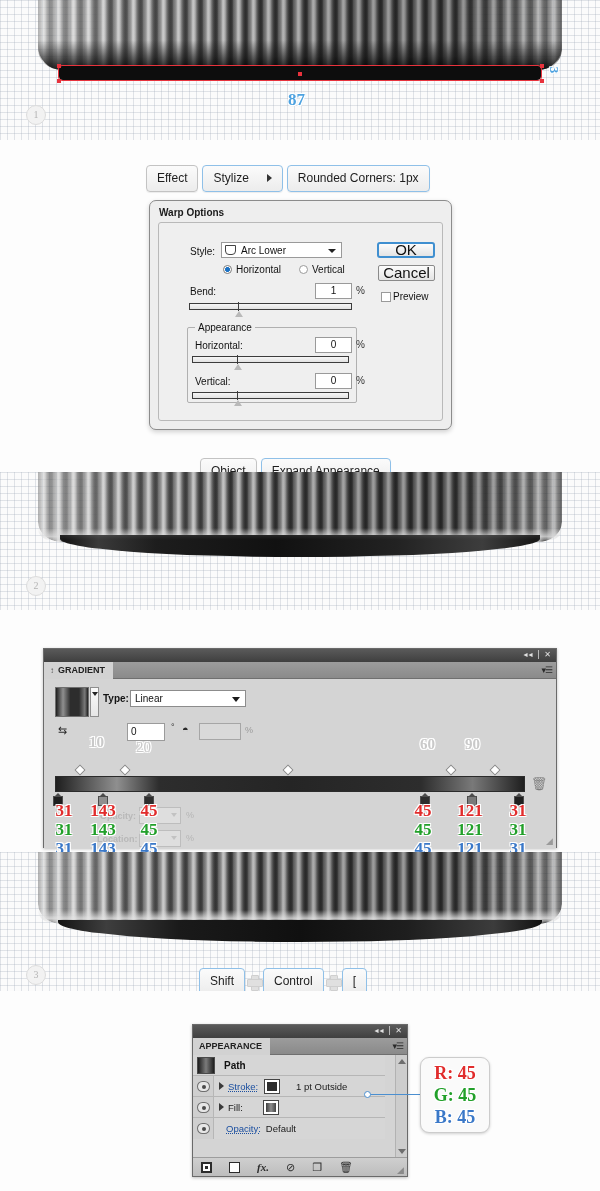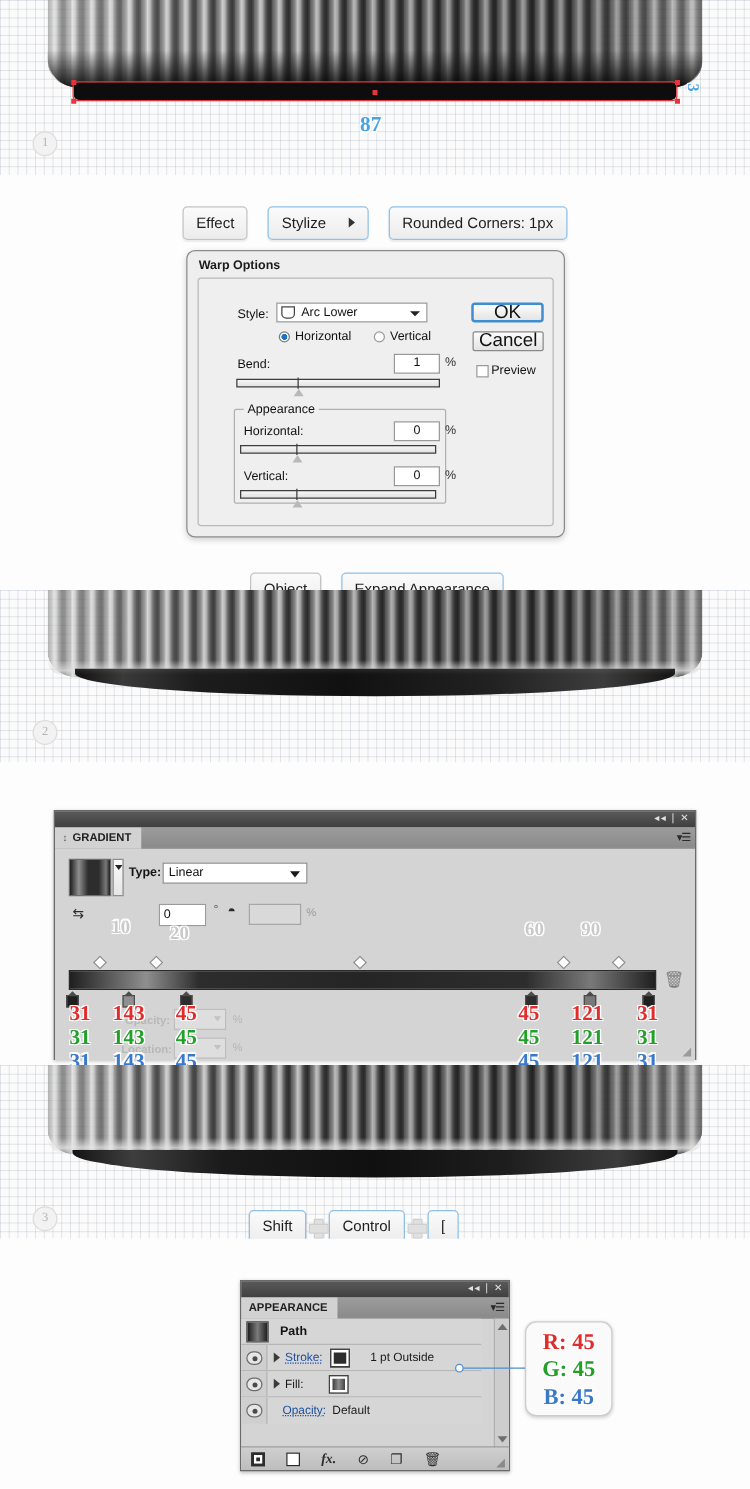--- a/index.html
+++ b/index.html
@@ -143,21 +143,21 @@
     background: linear-gradient(to right,
       #141414 0%, #3e3e3e 10%, #1a1a1a 25%, #101010 50%, #1e1e1e 72%, #3c3c3c 90%, #111 100%);
     border-radius: 0 0 55% 55% / 0 0 100% 100%;
   }
 
   
   .pillrow {
     position: absolute;
     display: flex;
     align-items: center;
-    gap: 16px;
+    gap: 4px;
   }
   .pill {
     background: linear-gradient(to bottom, #fbfbfb 0%, #ececec 100%);
     border: 1px solid #c3c3c3;
     border-radius: 4px;
     font-size: 12px;
     color: #1d1d1d;
     padding: 5px 10px 6px;
     white-space: nowrap;
     box-shadow: 0 1px 1px rgba(0,0,0,.07);
@@ -676,21 +676,21 @@
       <div id="aspect-field"></div>
       <div id="aspect-pct">%</div>
 
       <div class="midpoint" style="left:32px;top:87px;"></div>
       <div class="midpoint" style="left:77px;top:87px;"></div>
       <div class="midpoint" style="left:240px;top:87px;"></div>
       <div class="midpoint" style="left:403px;top:87px;"></div>
       <div class="midpoint" style="left:447px;top:87px;"></div>
 
       <div class="num-gray" style="position:absolute;left:45px;top:55px;font-size:15px;font-family:'Liberation Serif',serif;font-weight:bold;color:#c9c9c9;text-shadow:-1px -1px 0 #fff,1px -1px 0 #fff,-1px 1px 0 #fff,1px 1px 0 #fff;">10</div>
-      <div class="num-gray" style="position:absolute;left:92px;top:60px;font-size:15px;font-family:'Liberation Serif',serif;font-weight:bold;color:#c9c9c9;text-shadow:-1px -1px 0 #fff,1px -1px 0 #fff,-1px 1px 0 #fff,1px 1px 0 #fff;">20</div>
+      <div class="num-gray" style="position:absolute;left:92px;top:60px;font-size:15px;font-family:'Liberation Serif',serif;font-weight:normal;color:#c9c9c9;text-shadow:-1px -1px 0 #fff,1px -1px 0 #fff,-1px 1px 0 #fff,1px 1px 0 #fff;">20</div>
       <div class="num-gray" style="position:absolute;left:376px;top:57px;font-size:15px;font-family:'Liberation Serif',serif;font-weight:bold;color:#c9c9c9;text-shadow:-1px -1px 0 #fff,1px -1px 0 #fff,-1px 1px 0 #fff,1px 1px 0 #fff;">60</div>
       <div class="num-gray" style="position:absolute;left:421px;top:57px;font-size:15px;font-family:'Liberation Serif',serif;font-weight:bold;color:#c9c9c9;text-shadow:-1px -1px 0 #fff,1px -1px 0 #fff,-1px 1px 0 #fff,1px 1px 0 #fff;">90</div>
 
       <div id="grad-strip"></div>
       <div id="trash-icon">🗑</div>
 
       <div class="gstop" style="left:9px;top:114px;">
           <div class="roof"></div>
           <div class="house" style="background:#1f1f1f;"></div>
         </div>

